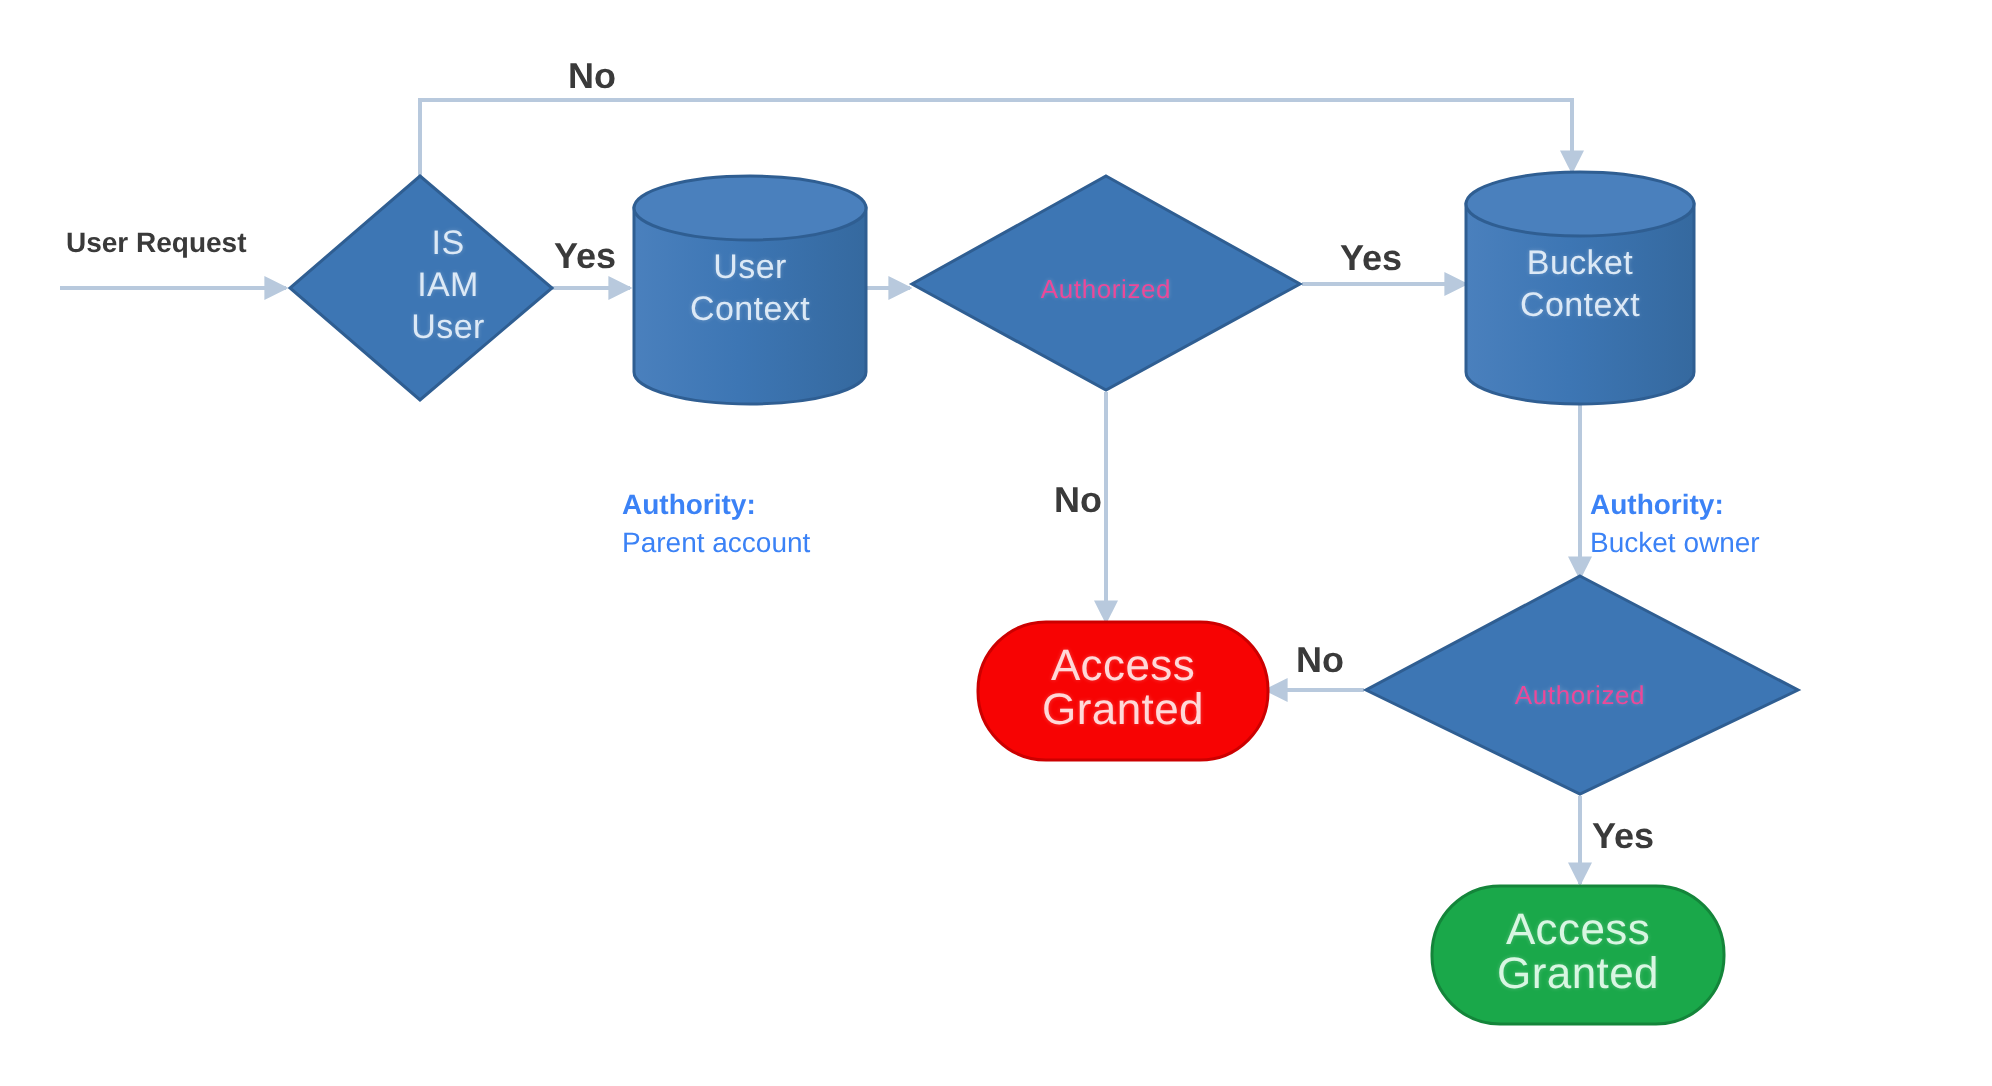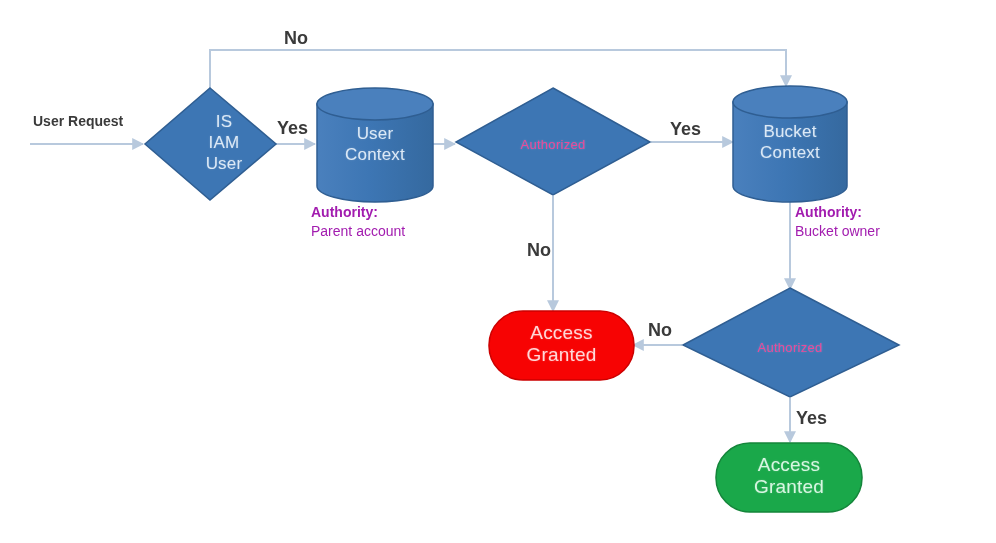--- a/index.html
+++ b/index.html
@@ -33,43 +33,44 @@
     pointer-events: none;
     text-shadow: 0 0 2px rgba(255,255,255,0.25);
   }
   .diamond-label {
     color: #ec4899;
     font-size: 13px;
     letter-spacing: 0.3px;
   }
   .term-label {
     color: #ffd8d8;
-    font-size: 19px;
+    font-size: 22px;
     line-height: 22px;
   }
   .term-label.green {
     color: #d8f6e2;
   }
   .edge-label {
     position: absolute;
     color: #3a3a3a;
     font-size: 18px;
     font-family: "Liberation Sans", sans-serif;
     font-weight: 600;
     white-space: nowrap;
     pointer-events: none;
   }
   .note {
     position: absolute;
-    color: #a21caf;
+    color: #3b82f6;
     font-size: 14px;
     line-height: 19px;
     font-family: "Liberation Sans", sans-serif;
     white-space: nowrap;
     pointer-events: none;
+    margin-top: 40px;
   }
   .note b {
     font-weight: 700;
   }
   .entry-label {
     position: absolute;
     color: #3a3a3a;
     font-size: 14px;
     font-weight: 700;
     font-family: "Liberation Sans", sans-serif;

